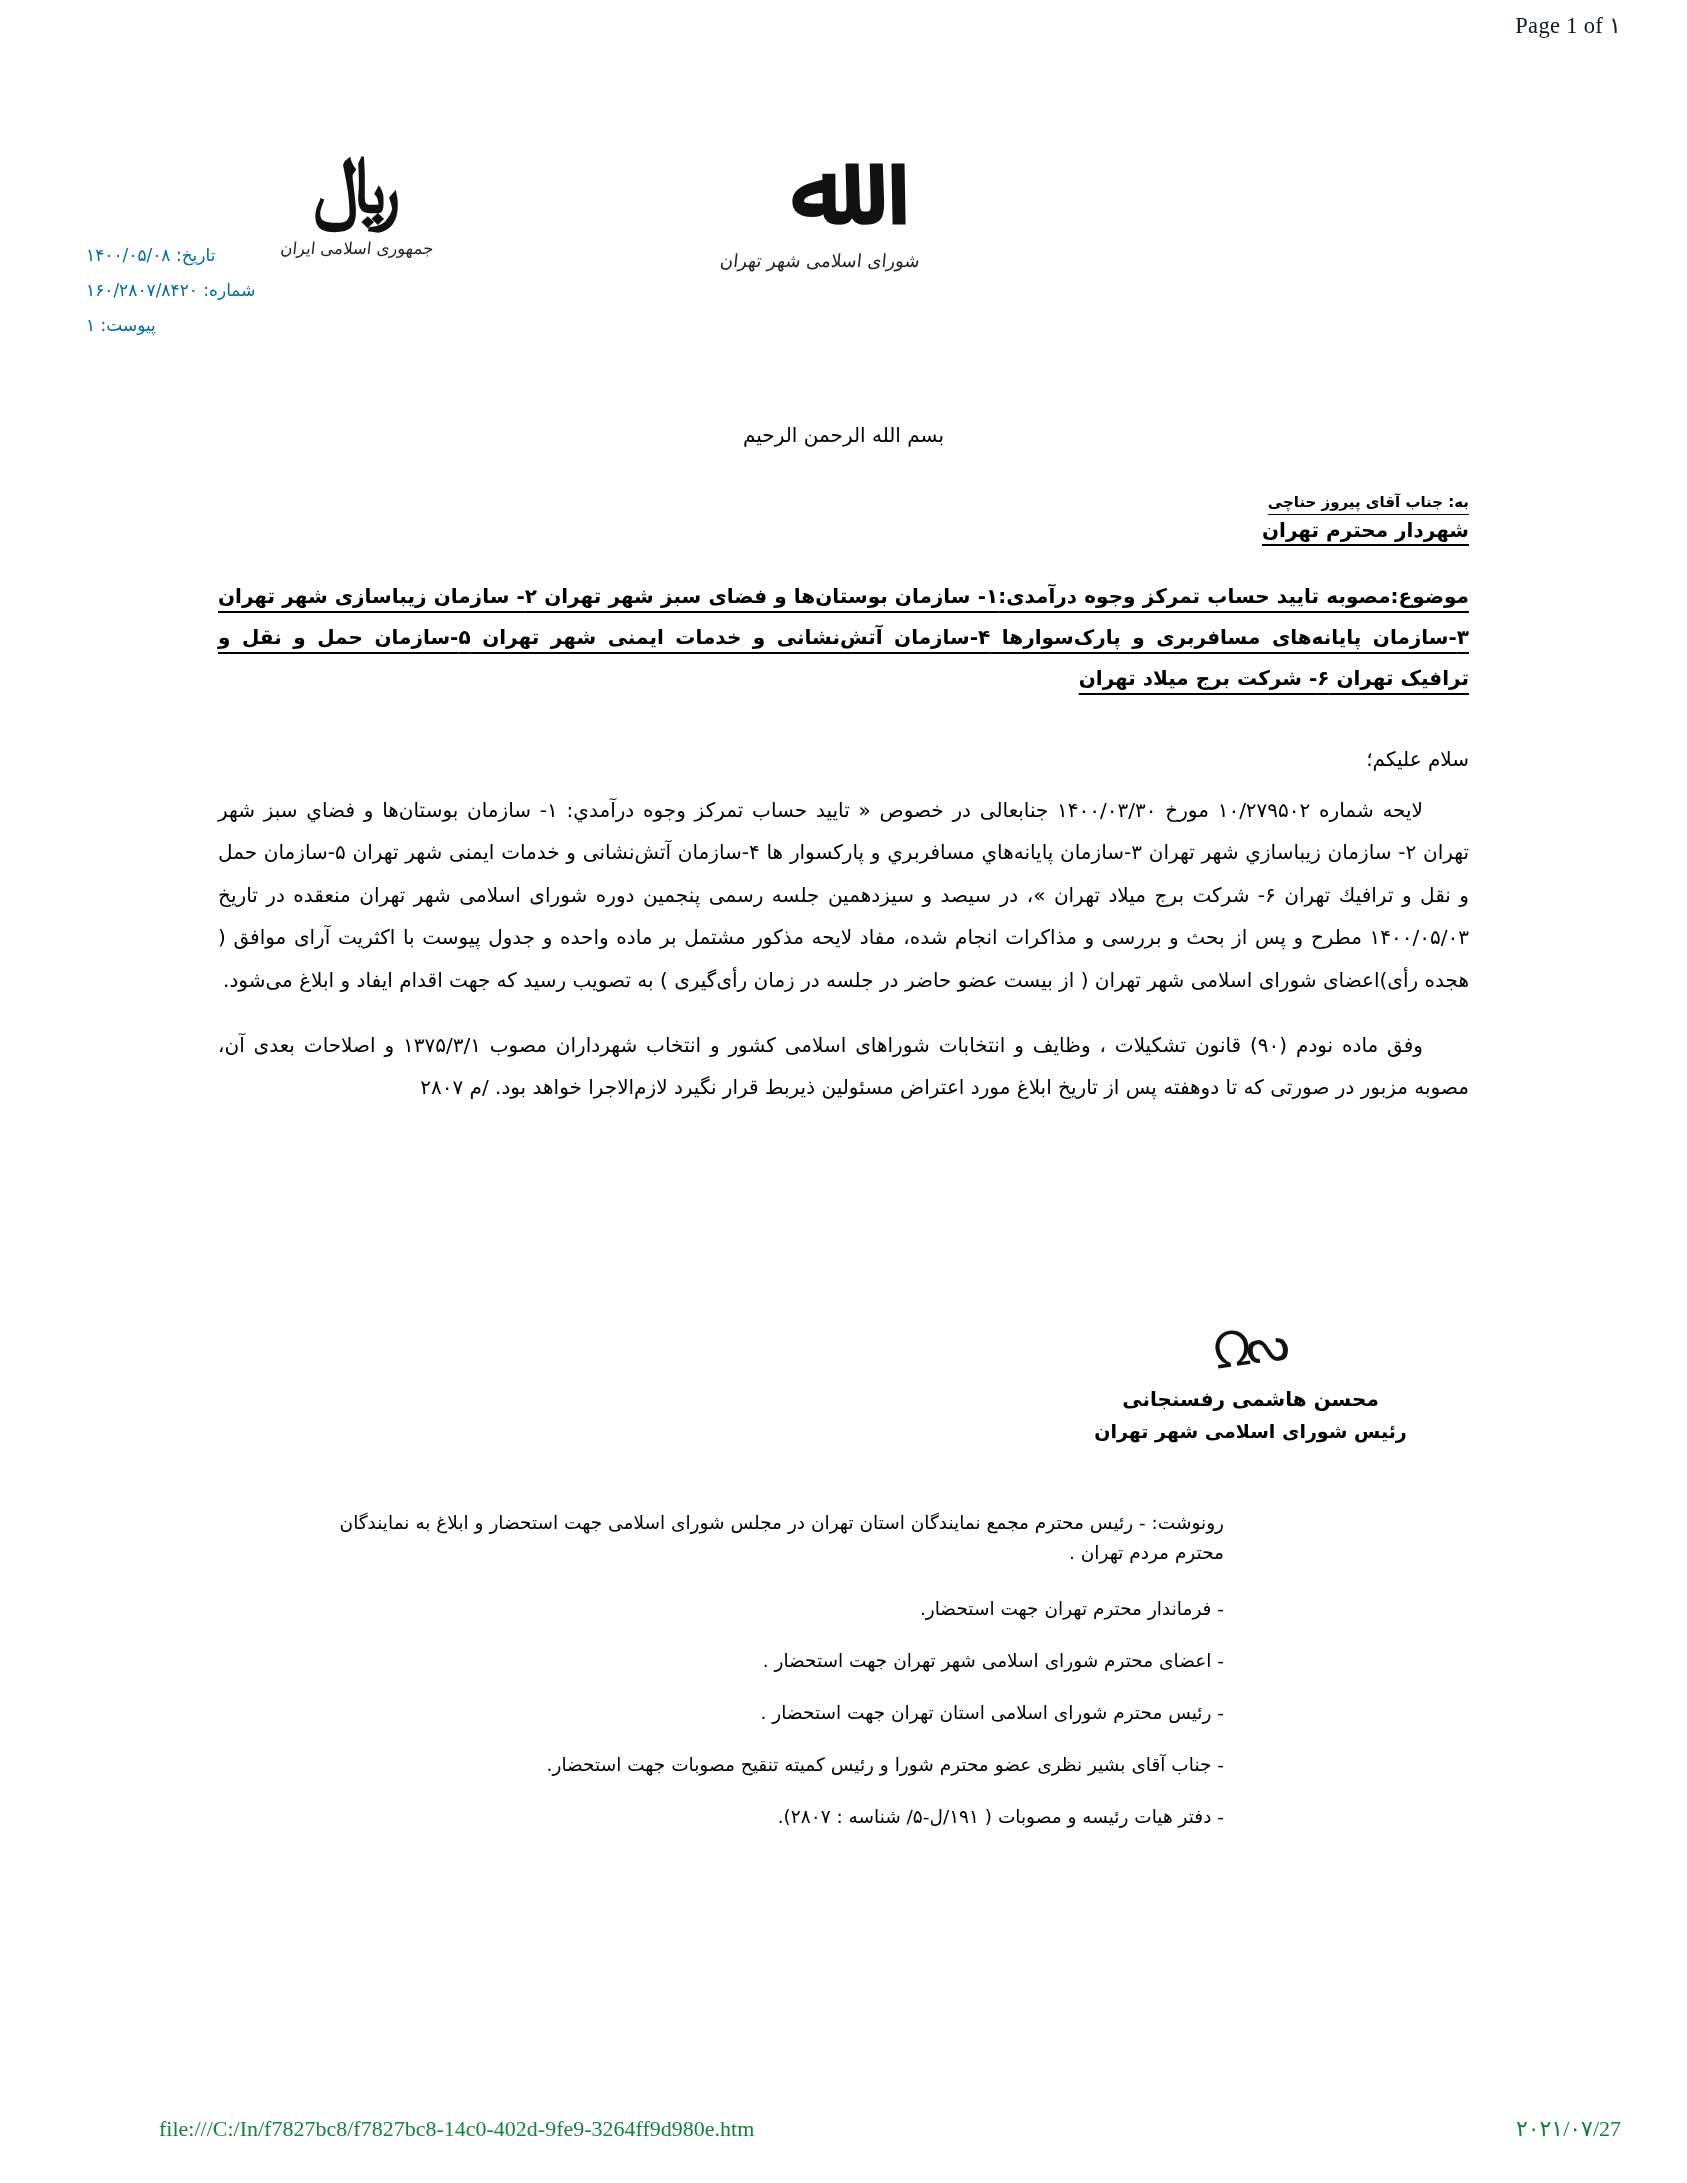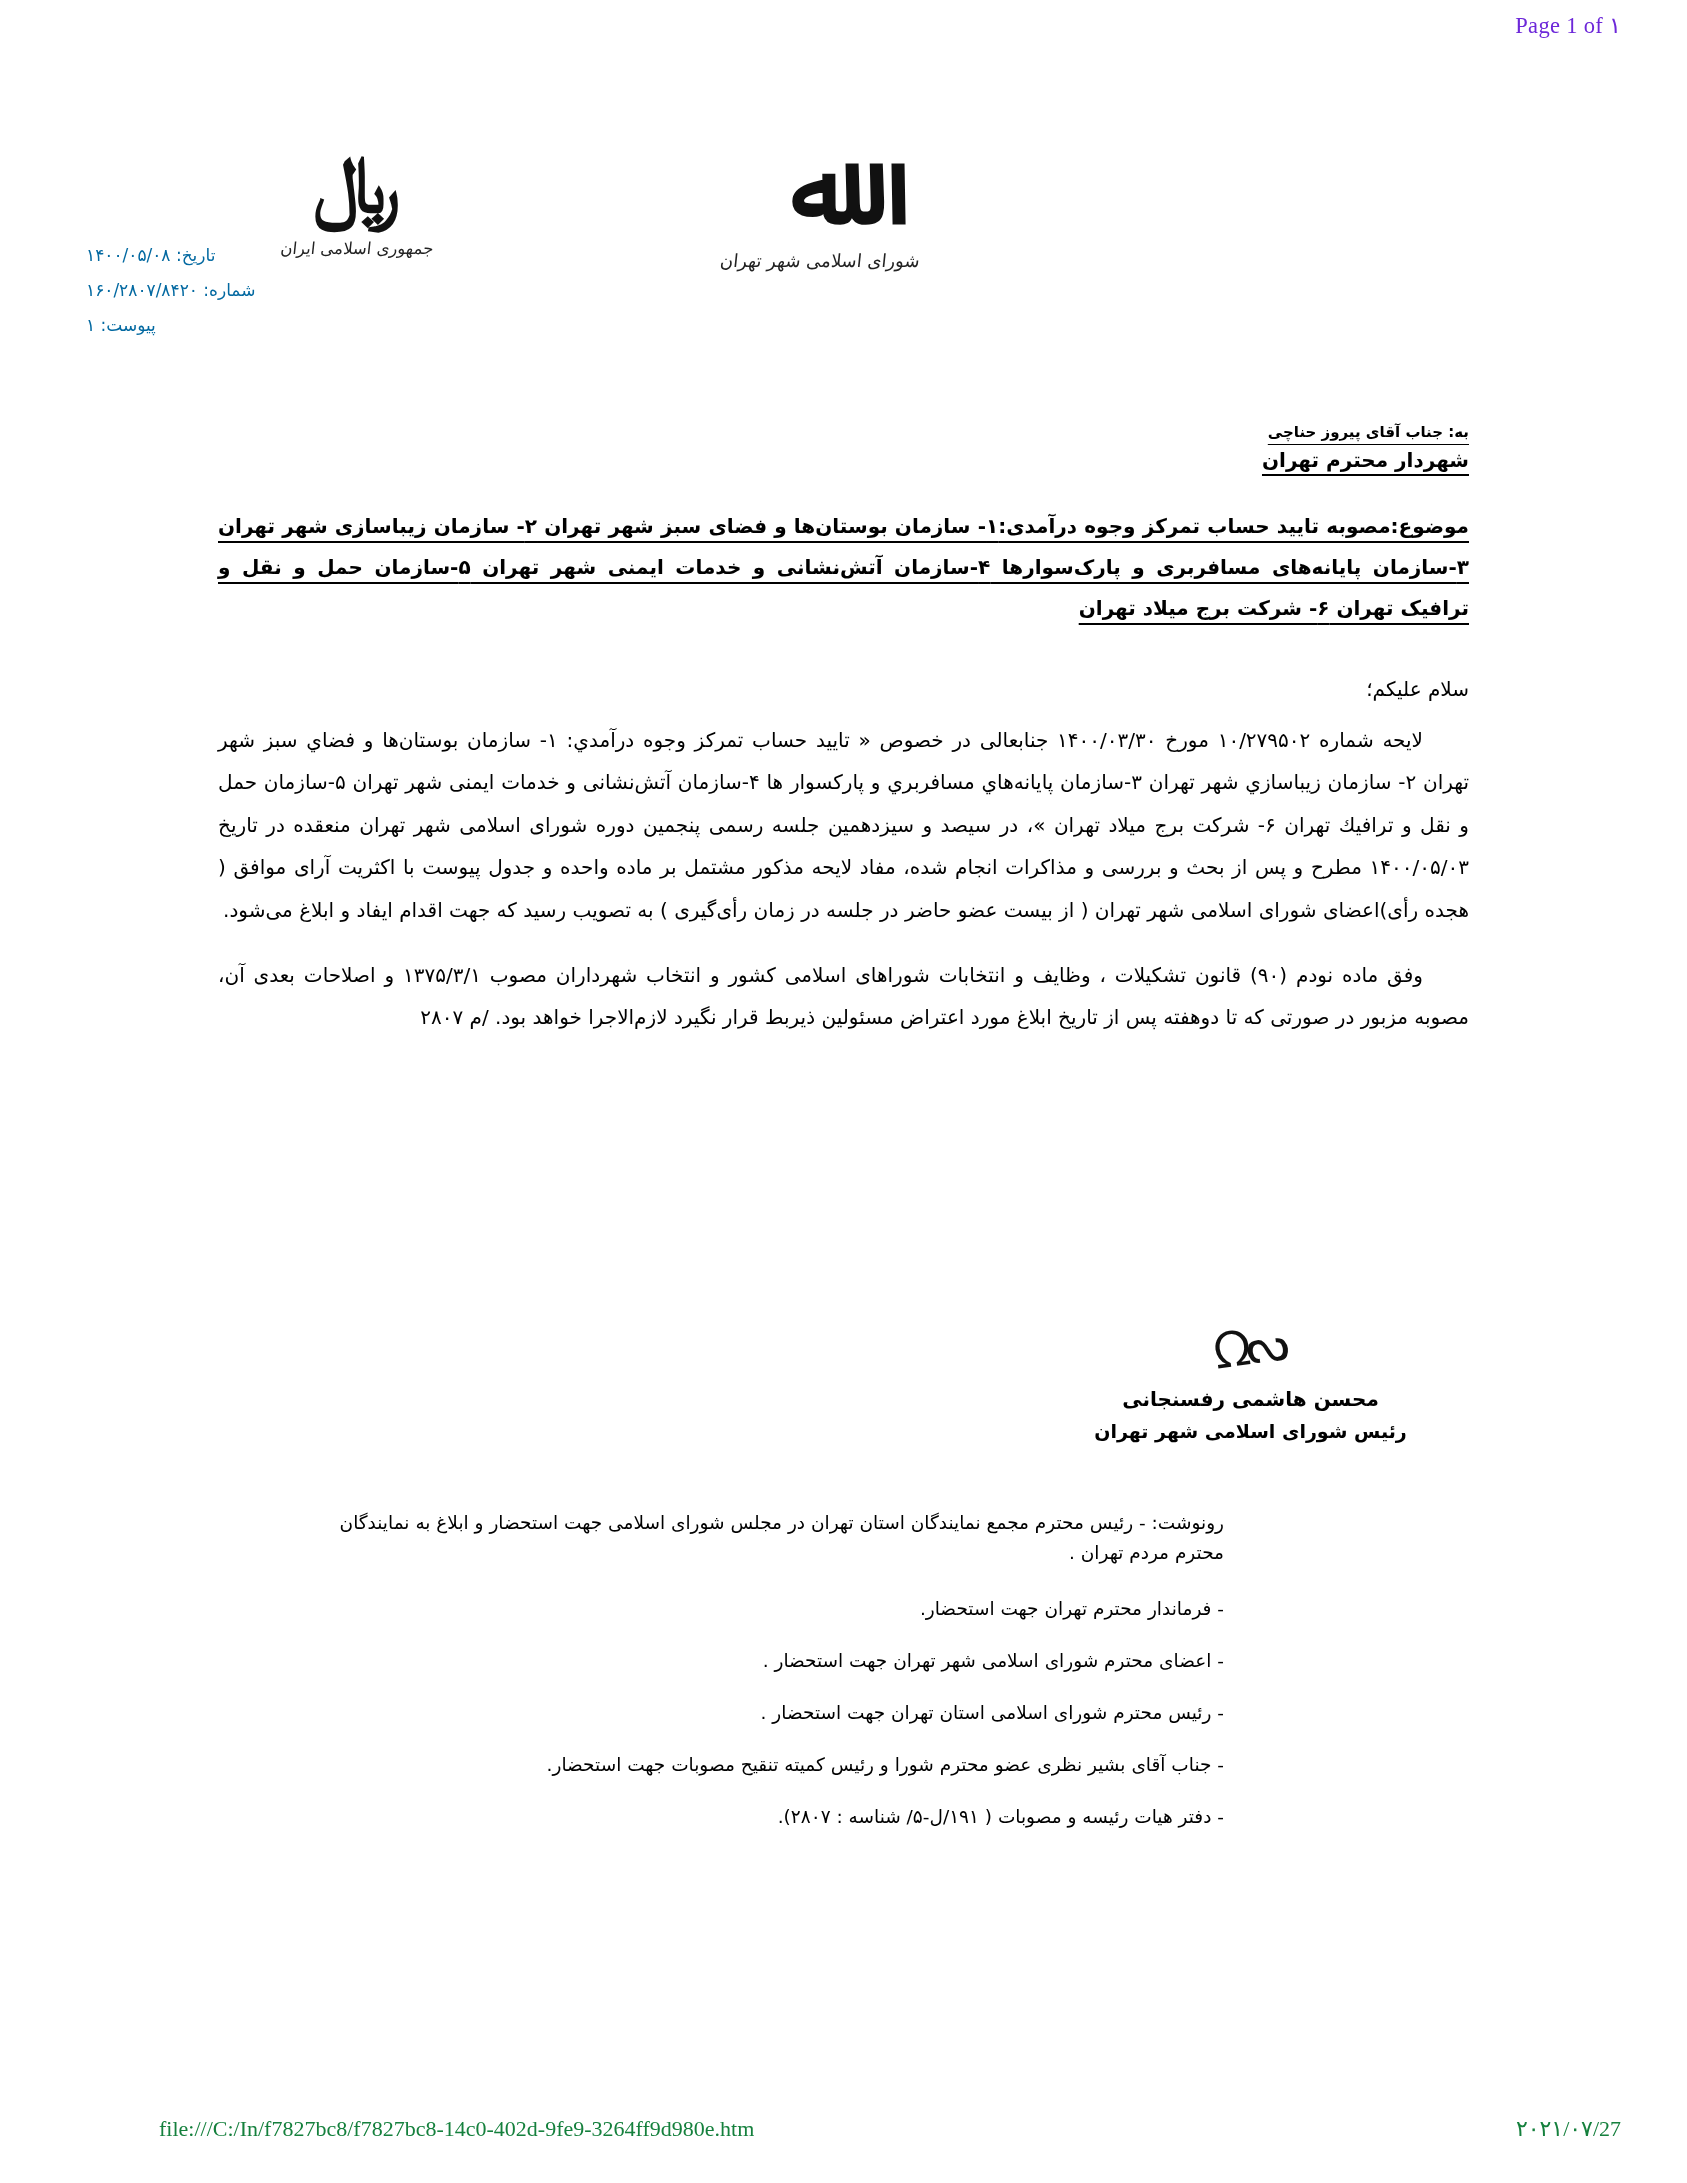--- a/index.html
+++ b/index.html
@@ -27,21 +27,21 @@
     position: absolute;
     top: 12px;
     left: 0;
     right: 0;
     height: 29px;
     direction: ltr;
     text-align: right;
     padding-right: 66px;
     font-size: 22.5px;
     font-family: "Liberation Serif", serif;
-    color: #6d28d9;
+    color: #0f172a;
     letter-spacing: 0.3px;
   }
   .print-footer {
     position: absolute;
     bottom: 38px;
     left: 0;
     right: 0;
     height: 29px;
     direction: ltr;
     font-size: 22px;
@@ -243,20 +243,21 @@
 
     <div class="meta-block">
       <div class="meta-row">تاریخ: ۱۴۰۰/۰۵/۰۸</div>
       <div class="meta-row">شماره: ۱۶۰/۲۸۰۷/۸۴۲۰</div>
       <div class="meta-row">پیوست: ۱</div>
     </div>
 
   </div>
 
   <div class="content">
+    <p class="basmala">بسم الله الرحمن الرحیم</p>
     <p class="addressee">به: جناب آقای پیروز حناچی</p>
     <p class="addressee-title">شهردار محترم تهران</p>
     <p class="subject">موضوع:مصوبه تایید حساب تمرکز وجوه درآمدی:۱- سازمان بوستان‌ها و فضای سبز شهر تهران ۲- سازمان زیباسازی شهر تهران ۳-سازمان پایانه‌های مسافربری و پارک‌سوارها ۴-سازمان آتش‌نشانی و خدمات ایمنی شهر تهران ۵-سازمان حمل و نقل و ترافیک تهران ۶- شرکت برج میلاد تهران</p>
     <p class="salutation">سلام علیکم؛</p>
     <p class="para indent">لایحه شماره ۱۰/۲۷۹۵۰۲ مورخ ۱۴۰۰/۰۳/۳۰ جنابعالی در خصوص « تایید حساب تمرکز وجوه درآمدي: ۱- سازمان بوستان‌ها و فضاي سبز شهر تهران ۲- سازمان زیباسازي شهر تهران ۳-سازمان پایانه‌هاي مسافربري و پارکسوار ها ۴-سازمان آتش‌نشانی و خدمات ایمنی شهر تهران ۵-سازمان حمل و نقل و ترافیك تهران ۶- شرکت برج میلاد تهران »، در سیصد و سیزدهمین جلسه رسمی پنجمین دوره شورای اسلامی شهر تهران منعقده در تاریخ ۱۴۰۰/۰۵/۰۳ مطرح و پس از بحث و بررسی و مذاکرات انجام شده، مفاد لایحه مذکور مشتمل بر ماده واحده و جدول پیوست با اکثریت آرای موافق ( هجده رأی)اعضای شورای اسلامی شهر تهران ( از بیست عضو حاضر در جلسه در زمان رأی‌گیری ) به تصویب رسید که جهت اقدام ایفاد و ابلاغ می‌شود.</p>
     <p class="para indent">وفق ماده نودم (۹۰) قانون تشکیلات ، وظایف و انتخابات شوراهای اسلامی کشور و انتخاب شهرداران مصوب ۱۳۷۵/۳/۱ و اصلاحات بعدی آن، مصوبه مزبور در صورتی که تا دوهفته پس از تاریخ ابلاغ مورد اعتراض مسئولین ذیربط قرار نگیرد لازم‌الاجرا خواهد بود. /م ۲۸۰۷</p>
   </div>
 
   <div class="signature">
     <div class="sign-scribble">ᘯᔓ</div>

